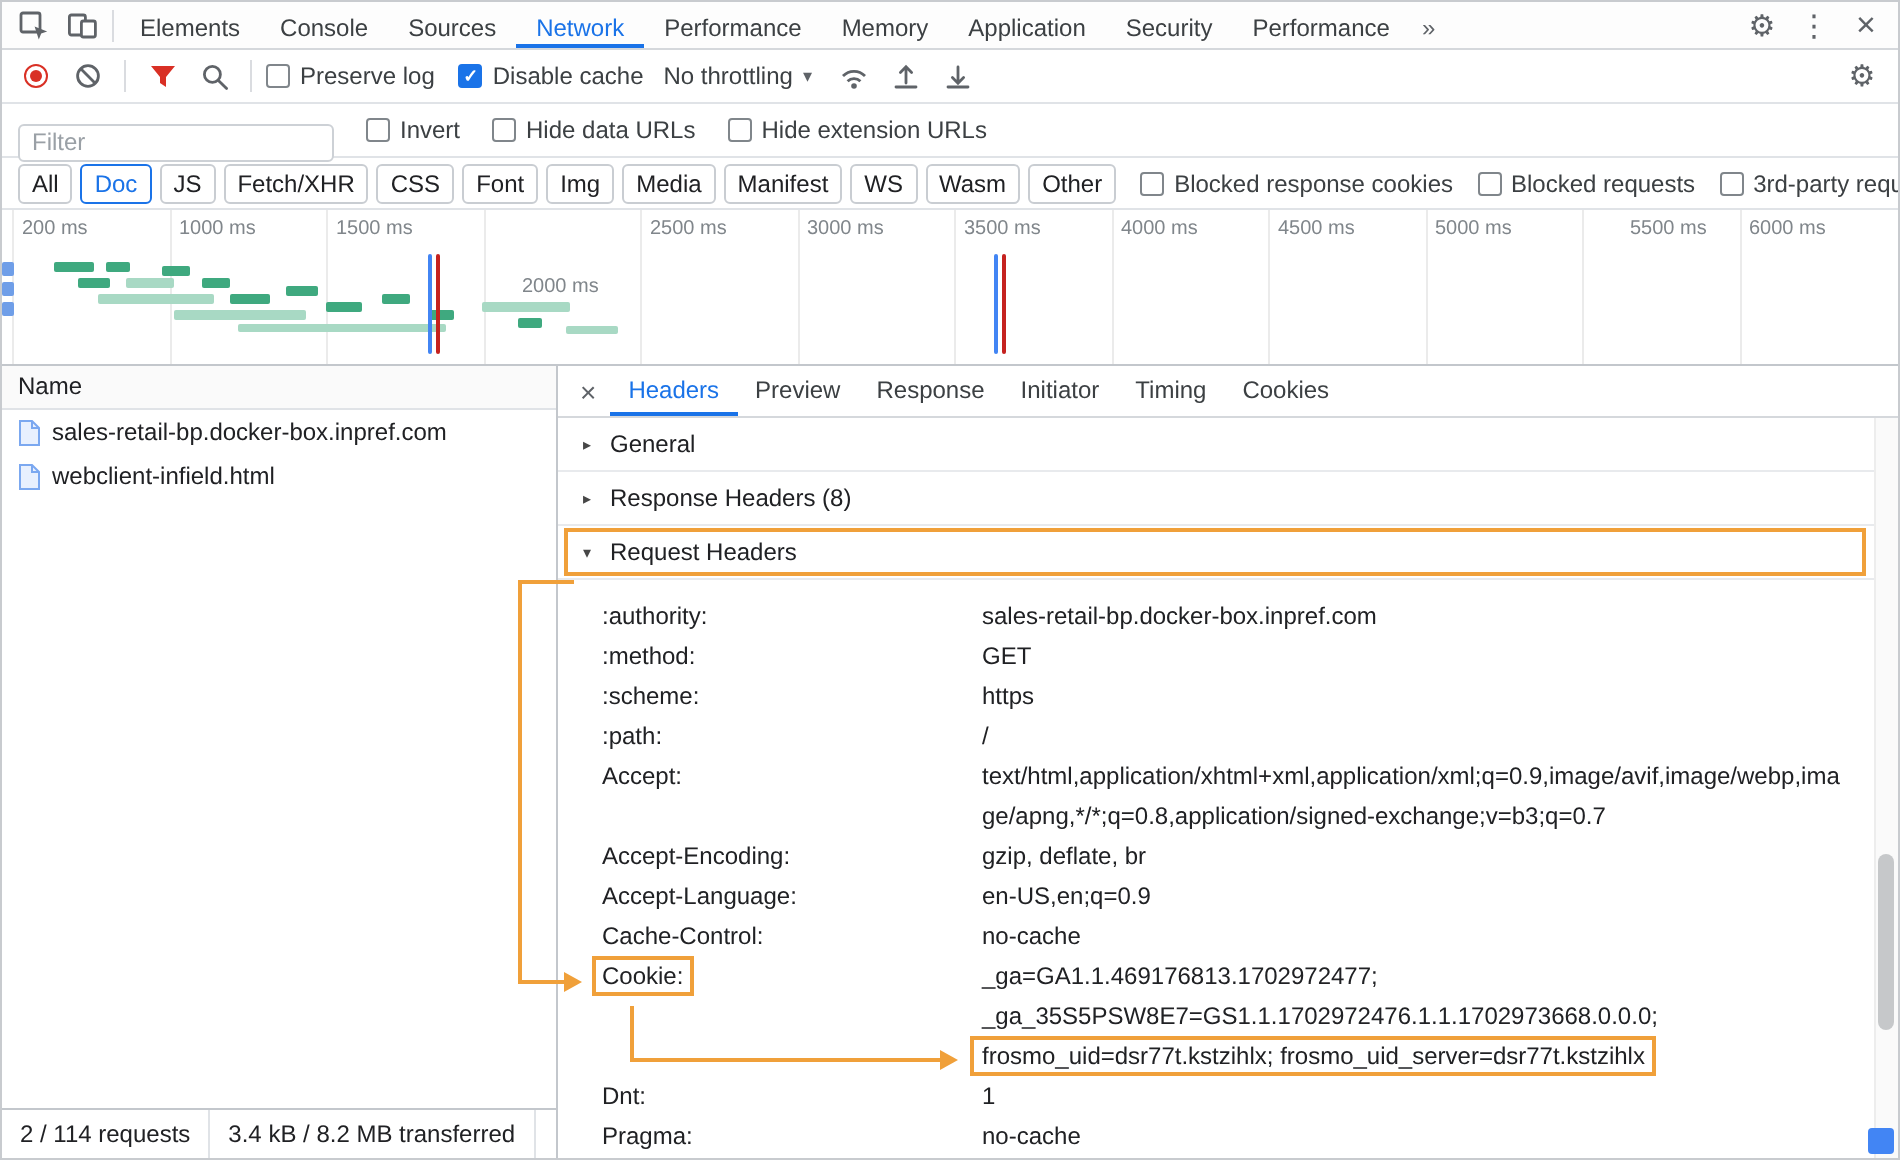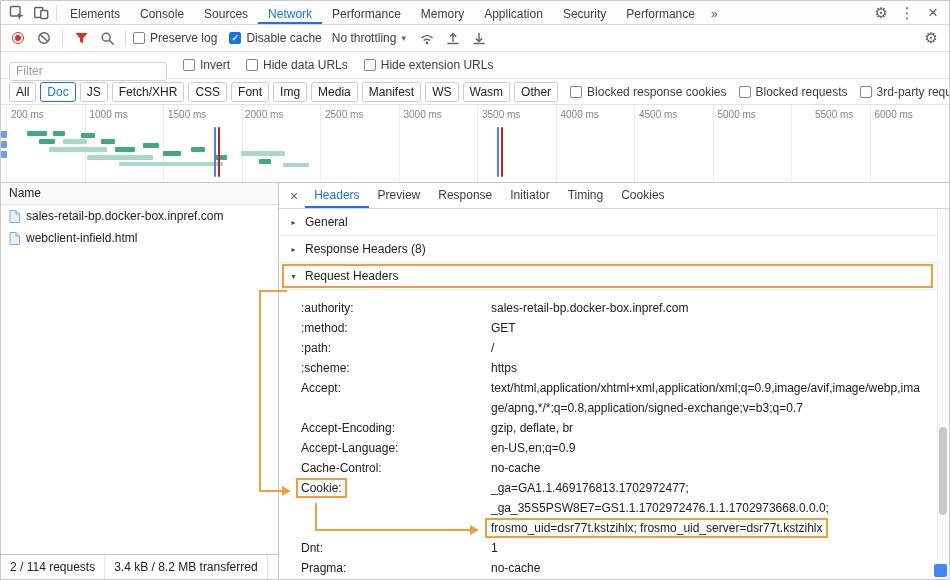--- a/index.html
+++ b/index.html
@@ -234,21 +234,21 @@
   </div>
 
   <div class="timeline">
       <div class="tl-grid" style="left: 5px;"></div>
       <div class="tl-label" style="left: 10px;">200 ms</div>
       <div class="tl-grid" style="left: 83.5px;"></div>
       <div class="tl-label" style="left: 88.5px;">1000 ms</div>
       <div class="tl-grid" style="left: 162px;"></div>
       <div class="tl-label" style="left: 167px;">1500 ms</div>
       <div class="tl-grid" style="left: 240.5px;"></div>
-      <div class="tl-label" style="left: 244px;">2000 ms</div>
+      <div class="tl-label" style="left: 260px; margin-top: 29px;">2000 ms</div>
       <div class="tl-grid" style="left: 319px;"></div>
       <div class="tl-label" style="left: 324px;">2500 ms</div>
       <div class="tl-grid" style="left: 397.5px;"></div>
       <div class="tl-label" style="left: 402.5px;">3000 ms</div>
       <div class="tl-grid" style="left: 476px;"></div>
       <div class="tl-label" style="left: 481px;">3500 ms</div>
       <div class="tl-grid" style="left: 554.5px;"></div>
       <div class="tl-label" style="left: 559.5px;">4000 ms</div>
       <div class="tl-grid" style="left: 633px;"></div>
       <div class="tl-label" style="left: 638px;">4500 ms</div>
@@ -340,26 +340,26 @@
       <div class="headers-list">
         <div class="hrow">
           <span class="hname">:authority:</span>
           <span class="hval">sales-retail-bp.docker-box.inpref.com</span>
         </div>
         <div class="hrow">
           <span class="hname">:method:</span>
           <span class="hval">GET</span>
         </div>
         <div class="hrow">
+          <span class="hname">:scheme:</span>
+          <span class="hval">https</span>
+        </div>
+        <div class="hrow">
           <span class="hname">:path:</span>
           <span class="hval">/</span>
-        </div>
-        <div class="hrow">
-          <span class="hname">:scheme:</span>
-          <span class="hval">https</span>
         </div>
         <div class="hrow">
           <span class="hname">Accept:</span>
           <span class="hval">text/html,application/xhtml+xml,application/xml;q=0.9,image/avif,image/webp,image/apng,*/*;q=0.8,application/signed-exchange;v=b3;q=0.7</span>
         </div>
         <div class="hrow">
           <span class="hname">Accept-Encoding:</span>
           <span class="hval">gzip, deflate, br</span>
         </div>
         <div class="hrow">

